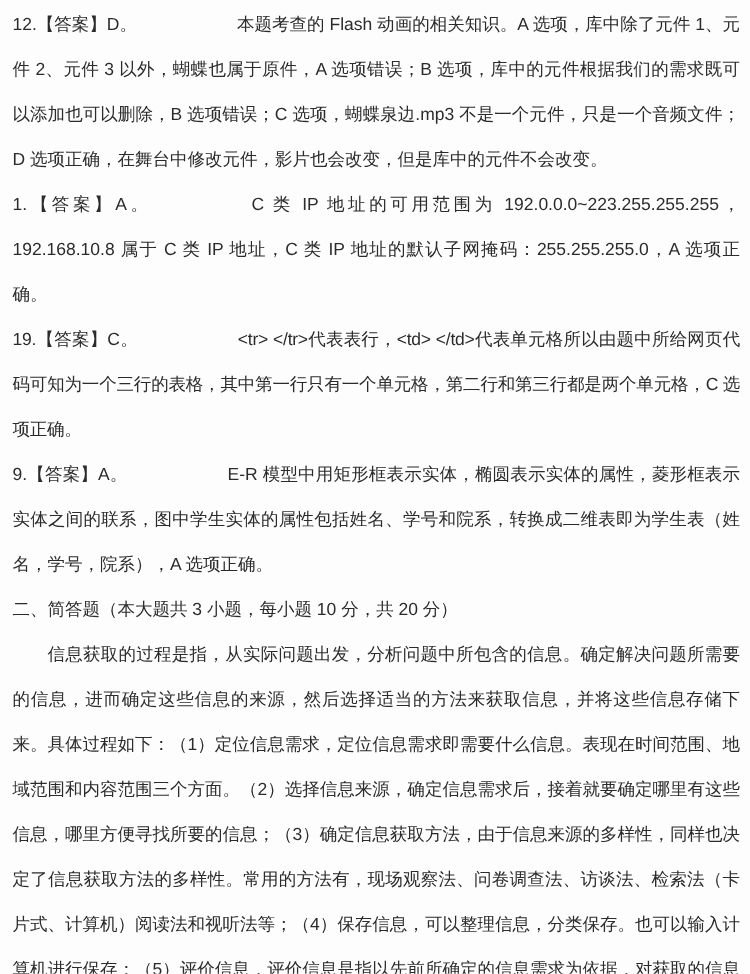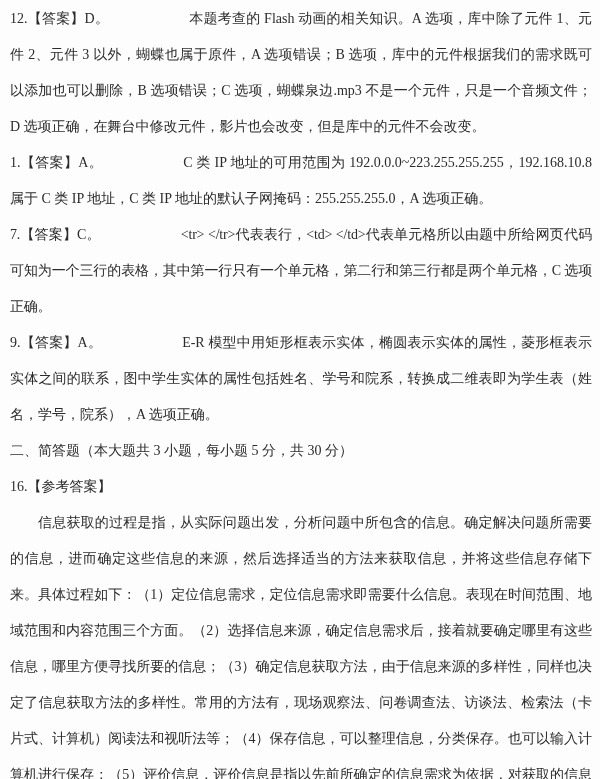--- a/index.html
+++ b/index.html
@@ -20,21 +20,20 @@
     padding: 1px 8px 0 10px;
     color: #2b2b2b;
     font-size: 14px;
     line-height: 36px;
     text-align: justify;
     overflow: hidden;
   }
   .doc p {
     margin: 0;
     padding: 0;
-    font-family: Liberation Serif, serif;
   }
   .answer-label {
     white-space: nowrap;
   }
   .label-gap {
     display: inline-block;
     width: 80px;
     height: 1px;
   }
   .q16-body {
@@ -51,26 +50,25 @@
 
   <p class="answer">
     <span class="answer-label">12.【答案】D。</span><span class="label-gap"></span><span>本题考查的 Flash 动画的相关知识。A 选项，库中除了元件 1、元件 2、元件 3 以外，蝴蝶也属于原件，A 选项错误；B 选项，库中的元件根据我们的需求既可以添加也可以删除，B 选项错误；C 选项，蝴蝶泉边.mp3 不是一个元件，只是一个音频文件；D 选项正确，在舞台中修改元件，影片也会改变，但是库中的元件不会改变。</span>
   </p>
 
   <p class="answer">
     <span class="answer-label">1.【答案】A。</span><span class="label-gap"></span><span>C 类 IP 地址的可用范围为 192.0.0.0~223.255.255.255，192.168.10.8 属于 C 类 IP 地址，C 类 IP 地址的默认子网掩码：255.255.255.0，A 选项正确。</span>
   </p>
 
   <p class="answer tight">
-    <span class="answer-label">7.【答案】C。</span><span class="label-gap"></span><span>&lt;tr&gt; &lt;/tr&gt;代表表行，&lt;td&gt; &lt;/td&gt;代表单元格所以由题中所给网页代码可知为一个三行的表格，其中第一行只有一个单元格，第二行和第三行都是两个单元格，C 选项正确。</span>
+    <span class="answer-label">19.【答案】C。</span><span class="label-gap"></span><span>&lt;tr&gt; &lt;/tr&gt;代表表行，&lt;td&gt; &lt;/td&gt;代表单元格所以由题中所给网页代码可知为一个三行的表格，其中第一行只有一个单元格，第二行和第三行都是两个单元格，C 选项正确。</span>
   </p>
 
   <p class="answer">
     <span class="answer-label">9.【答案】A。</span><span class="label-gap"></span><span>E-R 模型中用矩形框表示实体，椭圆表示实体的属性，菱形框表示实体之间的联系，图中学生实体的属性包括姓名、学号和院系，转换成二维表即为学生表（姓名，学号，院系），A 选项正确。</span>
   </p>
 
-  <p class="section-heading">二、简答题（本大题共 3 小题，每小题 5 分，共 30 分）</p>
+  <p class="section-heading">二、简答题（本大题共 3 小题，每小题 10 分，共 20 分）</p>
 
-  <p class="q-label">16.【参考答案】</p>
 
   <p class="q16-body">信息获取的过程是指，从实际问题出发，分析问题中所包含的信息。确定解决问题所需要的信息，进而确定这些信息的来源，然后选择适当的方法来获取信息，并将这些信息存储下来。具体过程如下：（1）定位信息需求，定位信息需求即需要什么信息。表现在时间范围、地域范围和内容范围三个方面。（2）选择信息来源，确定信息需求后，接着就要确定哪里有这些信息，哪里方便寻找所要的信息；（3）确定信息获取方法，由于信息来源的多样性，同样也决定了信息获取方法的多样性。常用的方法有，现场观察法、问卷调查法、访谈法、检索法（卡片式、计算机）阅读法和视听法等；（4）保存信息，可以整理信息，分类保存。也可以输入计算机进行保存；（5）评价信息，评价信息是指以先前所确定的信息需求为依据，对获取的信息进行评价；（6）反馈信息，信息获取是一个循环往复的过程，当反馈信息后，又可</p>
 
 </div>
 
 </body></html>

